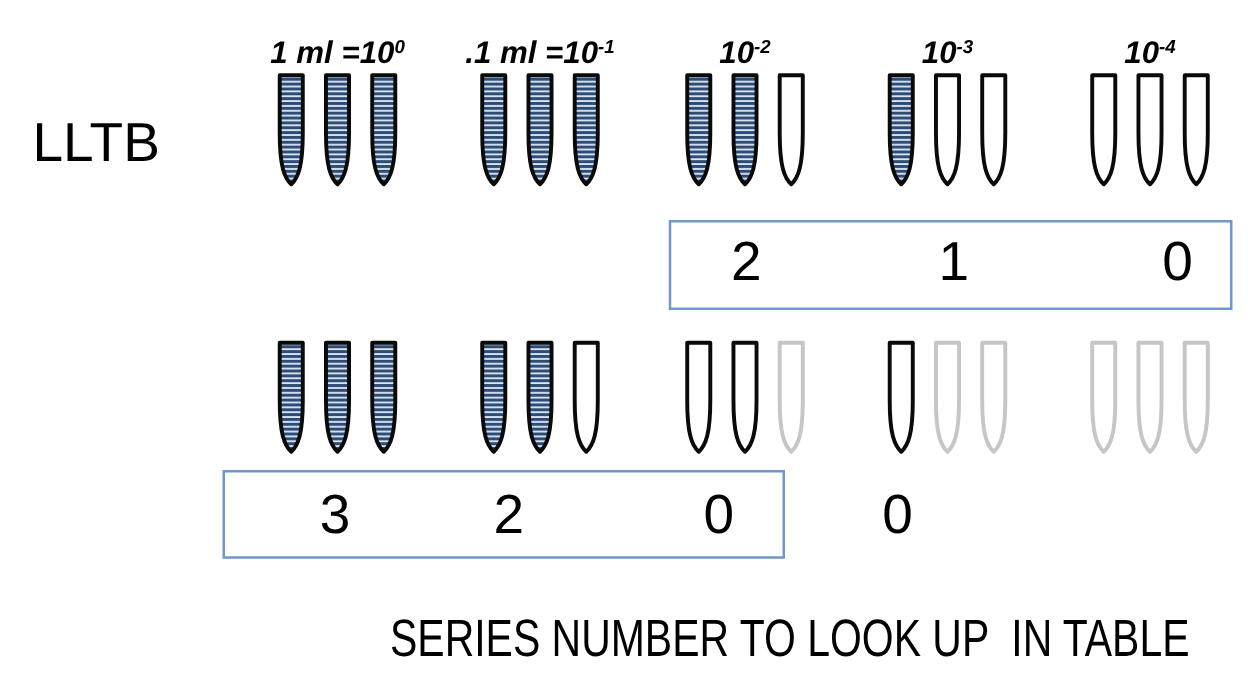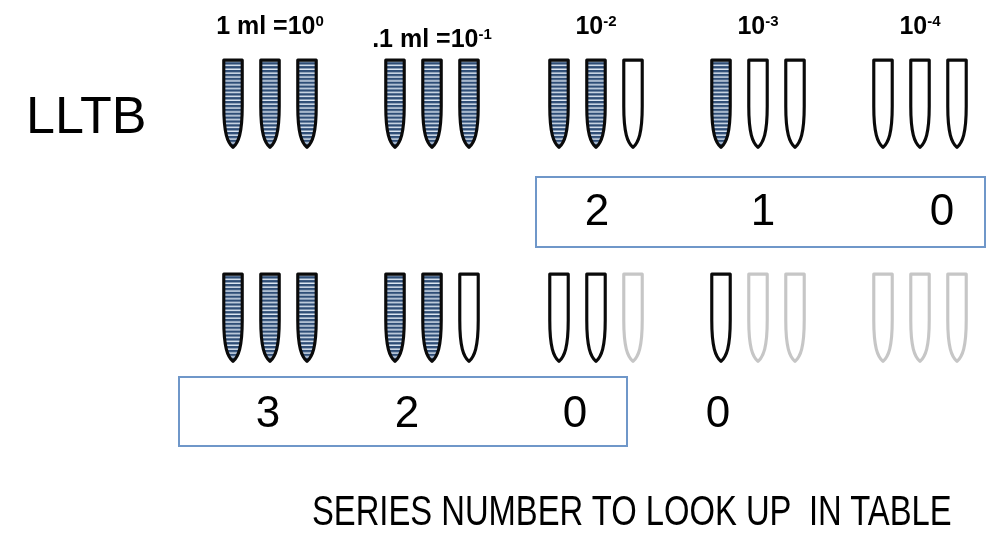--- a/index.html
+++ b/index.html
@@ -1,26 +1,26 @@
 <!DOCTYPE html>
 <html><head>
 <meta charset="utf-8">
 <style>
   html,body{margin:0;padding:0;background:#ffffff;}
   .canvas{
     position:relative;width:998px;height:550px;background:#ffffff;overflow:hidden;
     font-family:"Liberation Sans", sans-serif;color:#000;
   }
   .dilution-label{
-    position:absolute;top:4px;transform:translateX(-50%);
-    font-size:25px;font-weight:700;white-space:nowrap;line-height:34px;
+    position:absolute;top:21px;transform:translateX(-50%);
+    font-size:25px;font-weight:700;white-space:nowrap;line-height:34px;font-style:italic;
   }
   .dilution-label sup{font-size:15px;font-weight:700;vertical-align:8px;letter-spacing:0;}
   .row-label{
-    position:absolute;font-size:52px;font-weight:400;line-height:44px;white-space:nowrap;
+    position:absolute;font-size:44px;font-weight:400;line-height:44px;white-space:nowrap;
   }
   .tube{position:absolute;}
   .result-box{position:absolute;border:2px solid;box-sizing:border-box;background:transparent;}
   .series-number{
     position:absolute;transform:translate(-50%,-50%);
     font-size:44px;font-weight:400;line-height:44px;
   }
   .caption{
     position:absolute;left:312px;top:487px;
     font-size:42px;font-weight:400;white-space:pre;
@@ -41,21 +41,21 @@
     </defs>
   </svg>
 
   <div class="row-label" style="left: 26px; top: 93px; color: rgb(0, 0, 0);">LLTB</div>
 
 
   <div class="caption" style="color: rgb(0, 0, 0);">SERIES NUMBER TO LOOK UP  IN TABLE</div>
 
   <div id="dyn">
       <div class="dilution-label" style="left: 270px;"><span>1 ml =10</span><sup>0</sup></div>
-      <div class="dilution-label" style="left: 432px; margin-top: 13px;"><span>.1 ml =10</span><sup>-1</sup></div>
+      <div class="dilution-label" style="left: 432px;"><span>.1 ml =10</span><sup>-1</sup></div>
       <div class="dilution-label" style="left: 596px;"><span>10</span><sup>-2</sup></div>
       <div class="dilution-label" style="left: 758px; text-align: right;"><span>10</span><sup>-3</sup></div>
       <div class="dilution-label" style="left: 920px;"><span>10</span><sup>-4</sup></div>
       <div class="tube" style="left: 221px; top: 58px;"><svg viewBox="0 0 26 100" width="24" height="93">
           <path d="M3 2 H23 V52 C23 81 19 91 13 96.5 C7 91 3 81 3 52 Z" stroke-width="3.4" stroke-linejoin="round" stroke="#0a0a0a" fill="url(#stripes)"></path>
         </svg></div>
       <div class="tube" style="left: 258px; top: 58px;"><svg viewBox="0 0 26 100" width="24" height="93">
           <path d="M3 2 H23 V52 C23 81 19 91 13 96.5 C7 91 3 81 3 52 Z" stroke-width="3.4" stroke-linejoin="round" stroke="#0a0a0a" fill="url(#stripes)"></path>
         </svg></div>
       <div class="tube" style="left: 295px; top: 58px;"><svg viewBox="0 0 26 100" width="24" height="93">

